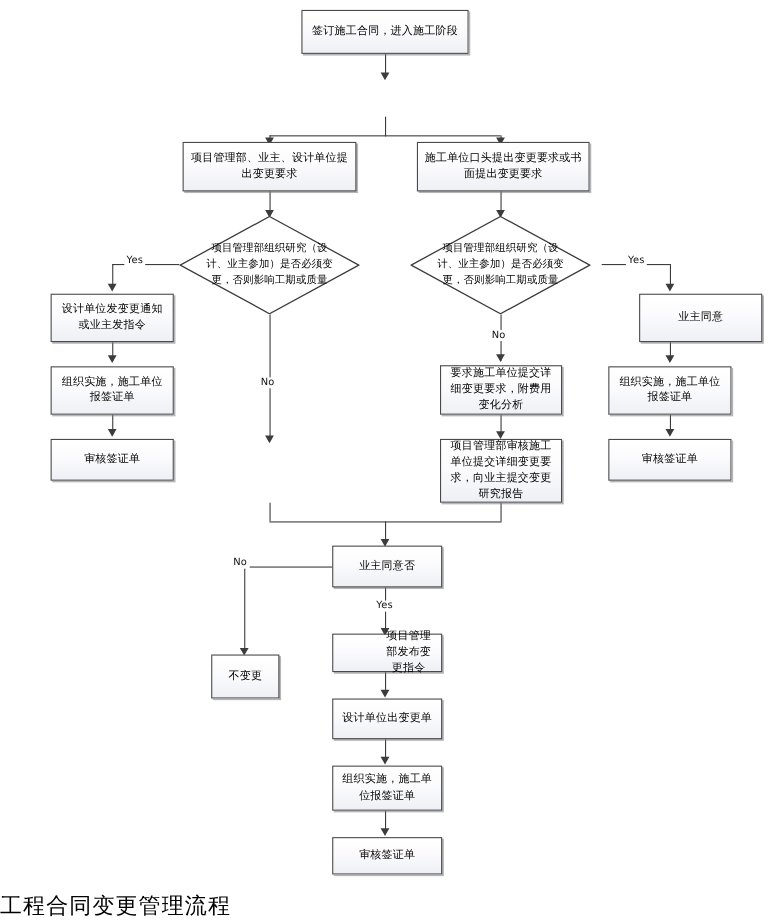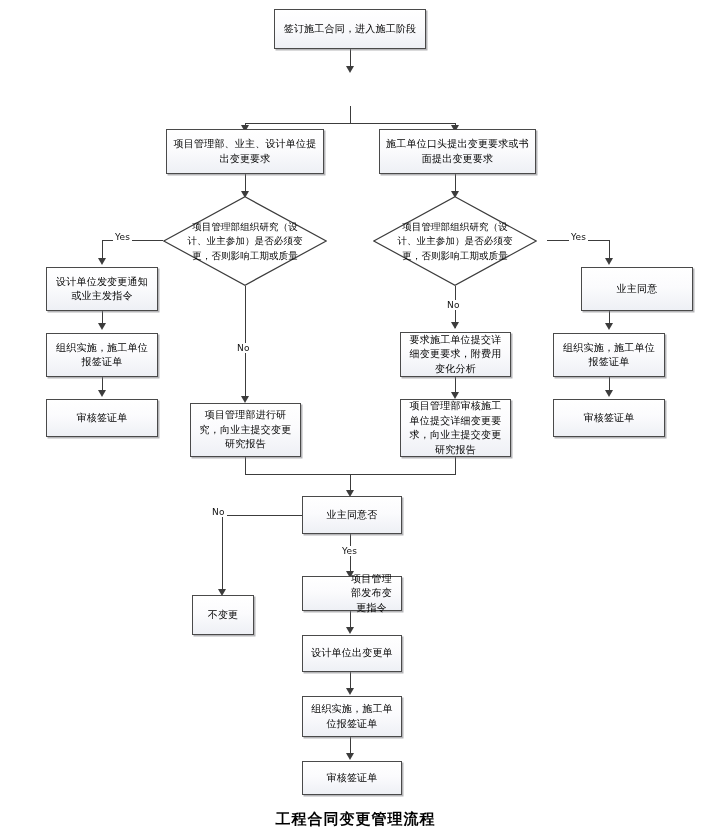--- a/index.html
+++ b/index.html
@@ -91,25 +91,24 @@
     padding: 0 2px;
     font-family: "DejaVu Sans", "Liberation Sans", sans-serif;
     letter-spacing: 0.2px;
   }
 
   
   #caption {
     position: absolute;
     left: 0;
     width: 711px;
-    text-align: center;
-    font-size: 15px;
+    text-align: left;
+    font-size: 20px;
     color: #000;
     letter-spacing: 1px;
-    font-weight: bold;
   }
 </style>
 </head>
 <body>
 
 <div id="canvas">
 
   <div class="vline" style="left:350px; top:49px; height:20px;"></div>
   <div class="arrow-down" style="left:345.5px; top:66px;"></div>
 
@@ -227,23 +226,20 @@
   </div>
 
   <div class="node" style="left:553px; top:333px; width:112px; height:44px;">
     <span>组织实施，施工单位报签证单</span>
   </div>
 
   <div class="node" style="left:553px; top:399px; width:112px; height:38px;">
     <span>审核签证单</span>
   </div>
 
-  <div class="node" style="left:190px; top:403px; width:111px; height:54px;">
-    <span>项目管理部进行研究，向业主提交变更研究报告</span>
-  </div>
 
   <div class="node" style="left:400px; top:332px; width:111px; height:45px;">
     <span>要求施工单位提交详细变更要求，附费用变化分析</span>
   </div>
 
   <div class="node" style="left:400px; top:399px; width:111px; height:58px;align-items:center;">
     <span>项目管理部审核施工单位提交详细变更要求，向业主提交变更研究报告</span>
   </div>
 
   <div class="node" style="left:302px; top:496px; width:100px; height:38px;">

